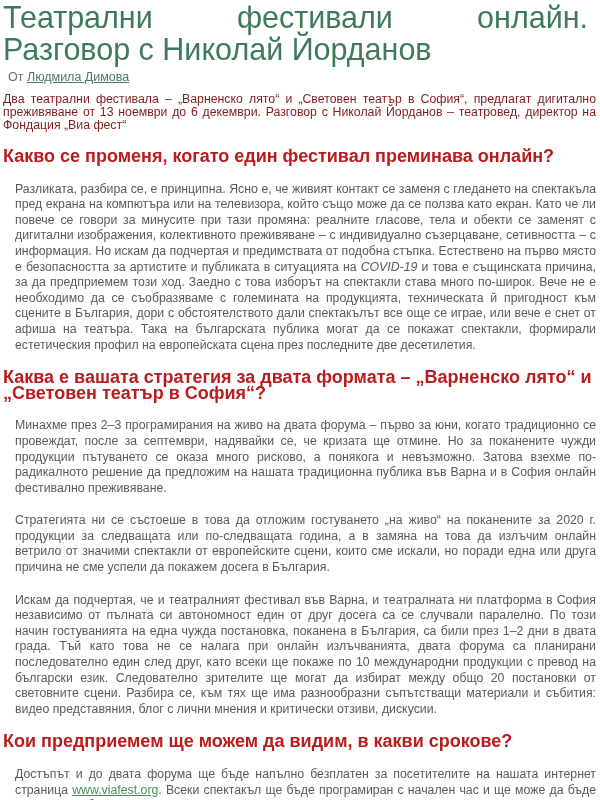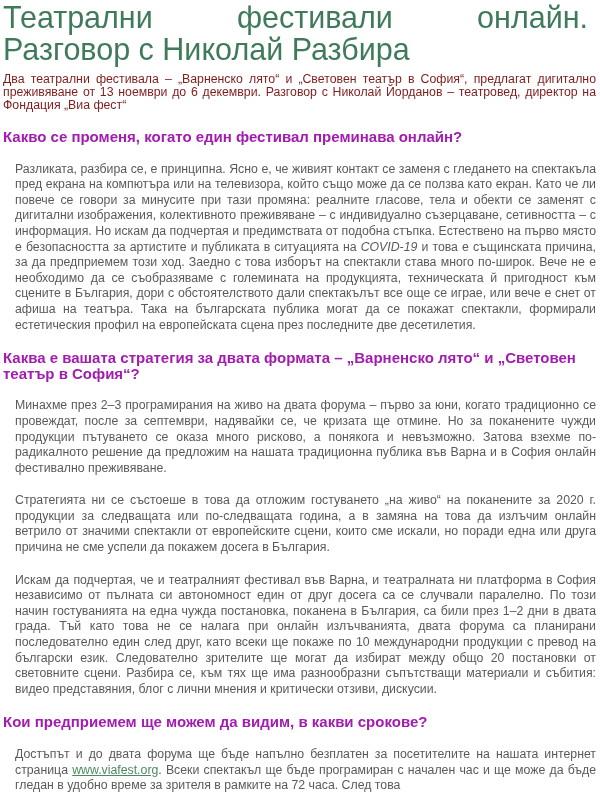--- a/index.html
+++ b/index.html
@@ -47,24 +47,24 @@
       text-decoration: underline;
     }
     .lead {
       font-size: 12.3px;
       line-height: 13px;
       color: #7f1d1d;
       margin: 8px 0 0 0;
       text-align: justify;
     }
     .question {
-      font-size: 15px;
+      font-size: 18px;
       line-height: 15.6px;
       font-weight: bold;
-      color: #a21caf;
+      color: #b91c1c;
       margin: 17px 0 0 0;
       text-align: left;
     }
     .para {
       font-size: 12.3px;
       line-height: 15.6px;
       color: #5a5a5a;
       margin: 17px 0 0 12px;
       text-align: justify;
     }
@@ -74,23 +74,27 @@
     .para em {
       font-style: italic;
     }
   </style>
 </head>
 <body>
 
 <div class="article">
   <h1 class="title">
     <span class="line1">Театрални фестивали онлайн.</span>
-    <span class="line2">Разговор с Николай Разбира</span>
+    <span class="line2">Разговор с Николай Йорданов</span>
   </h1>
 
+  <div class="byline">
+    <span>От</span>
+    <a href="#">Людмила Димова</a>
+  </div>
 
   <p class="lead">Два театрални фестивала – „Варненско лято“ и „Световен театър в София“, предлагат дигитално преживяване от 13 ноември до 6 декември. Разговор с Николай Йорданов – театровед, директор на Фондация „Виа фест“</p>
 
   <p class="question">Какво се променя, когато един фестивал преминава онлайн?</p>
   <p class="para"><span>Разликата, разбира се, е принципна. Ясно е, че живият контакт се заменя с гледането на спектакъла пред екрана на компютъра или на телевизора, който също може да се ползва като екран. Като че ли повече се говори за минусите при тази промяна: реалните гласове, тела и обекти се заменят с дигитални изображения, колективното преживяване – с индивидуално съзерцаване, сетивността – с информация. Но искам да подчертая и предимствата от подобна стъпка. Естествено на първо място е безопасността за артистите и публиката в ситуацията на </span><em>COVID-19</em><span> и това е същинската причина, за да предприемем този ход. Заедно с това изборът на спектакли става много по-широк. Вече не е необходимо да се съобразяваме с големината на продукцията, техническата й пригодност към сцените в България, дори с обстоятелството дали спектакълът все още се играе, или вече е снет от афиша на театъра. Така на българската публика могат да се покажат спектакли, формирали естетическия профил на европейската сцена през последните две десетилетия.</span></p>
 
   <p class="question">Каква е вашата стратегия за двата формата – „Варненско лято“ и „Световен театър в София“?</p>
   <p class="para">Минахме през 2–3 програмирания на живо на двата форума – първо за юни, когато традиционно се провеждат, после за септември, надявайки се, че кризата ще отмине. Но за поканените чужди продукции пътуването се оказа много рисково, а понякога и невъзможно. Затова взехме по-радикалното решение да предложим на нашата традиционна публика във Варна и в София онлайн фестивално преживяване.</p>
   <p class="para">Стратегията ни се състоеше в това да отложим гостуването „на живо“ на поканените за 2020 г. продукции за следващата или по-следващата година, а в замяна на това да излъчим онлайн ветрило от значими спектакли от европейските сцени, които сме искали, но поради една или друга причина не сме успели да покажем досега в България.</p>
   <p class="para">Искам да подчертая, че и театралният фестивал във Варна, и театралната ни платформа в София независимо от пълната си автономност един от друг досега са се случвали паралелно. По този начин гостуванията на една чужда постановка, поканена в България, са били през 1–2 дни в двата града. Тъй като това не се налага при онлайн излъчванията, двата форума са планирани последователно един след друг, като всеки ще покаже по 10 международни продукции с превод на български език. Следователно зрителите ще могат да избират между общо 20 постановки от световните сцени. Разбира се, към тях ще има разнообразни съпътстващи материали и събития: видео представяния, блог с лични мнения и критически отзиви, дискусии.</p>

